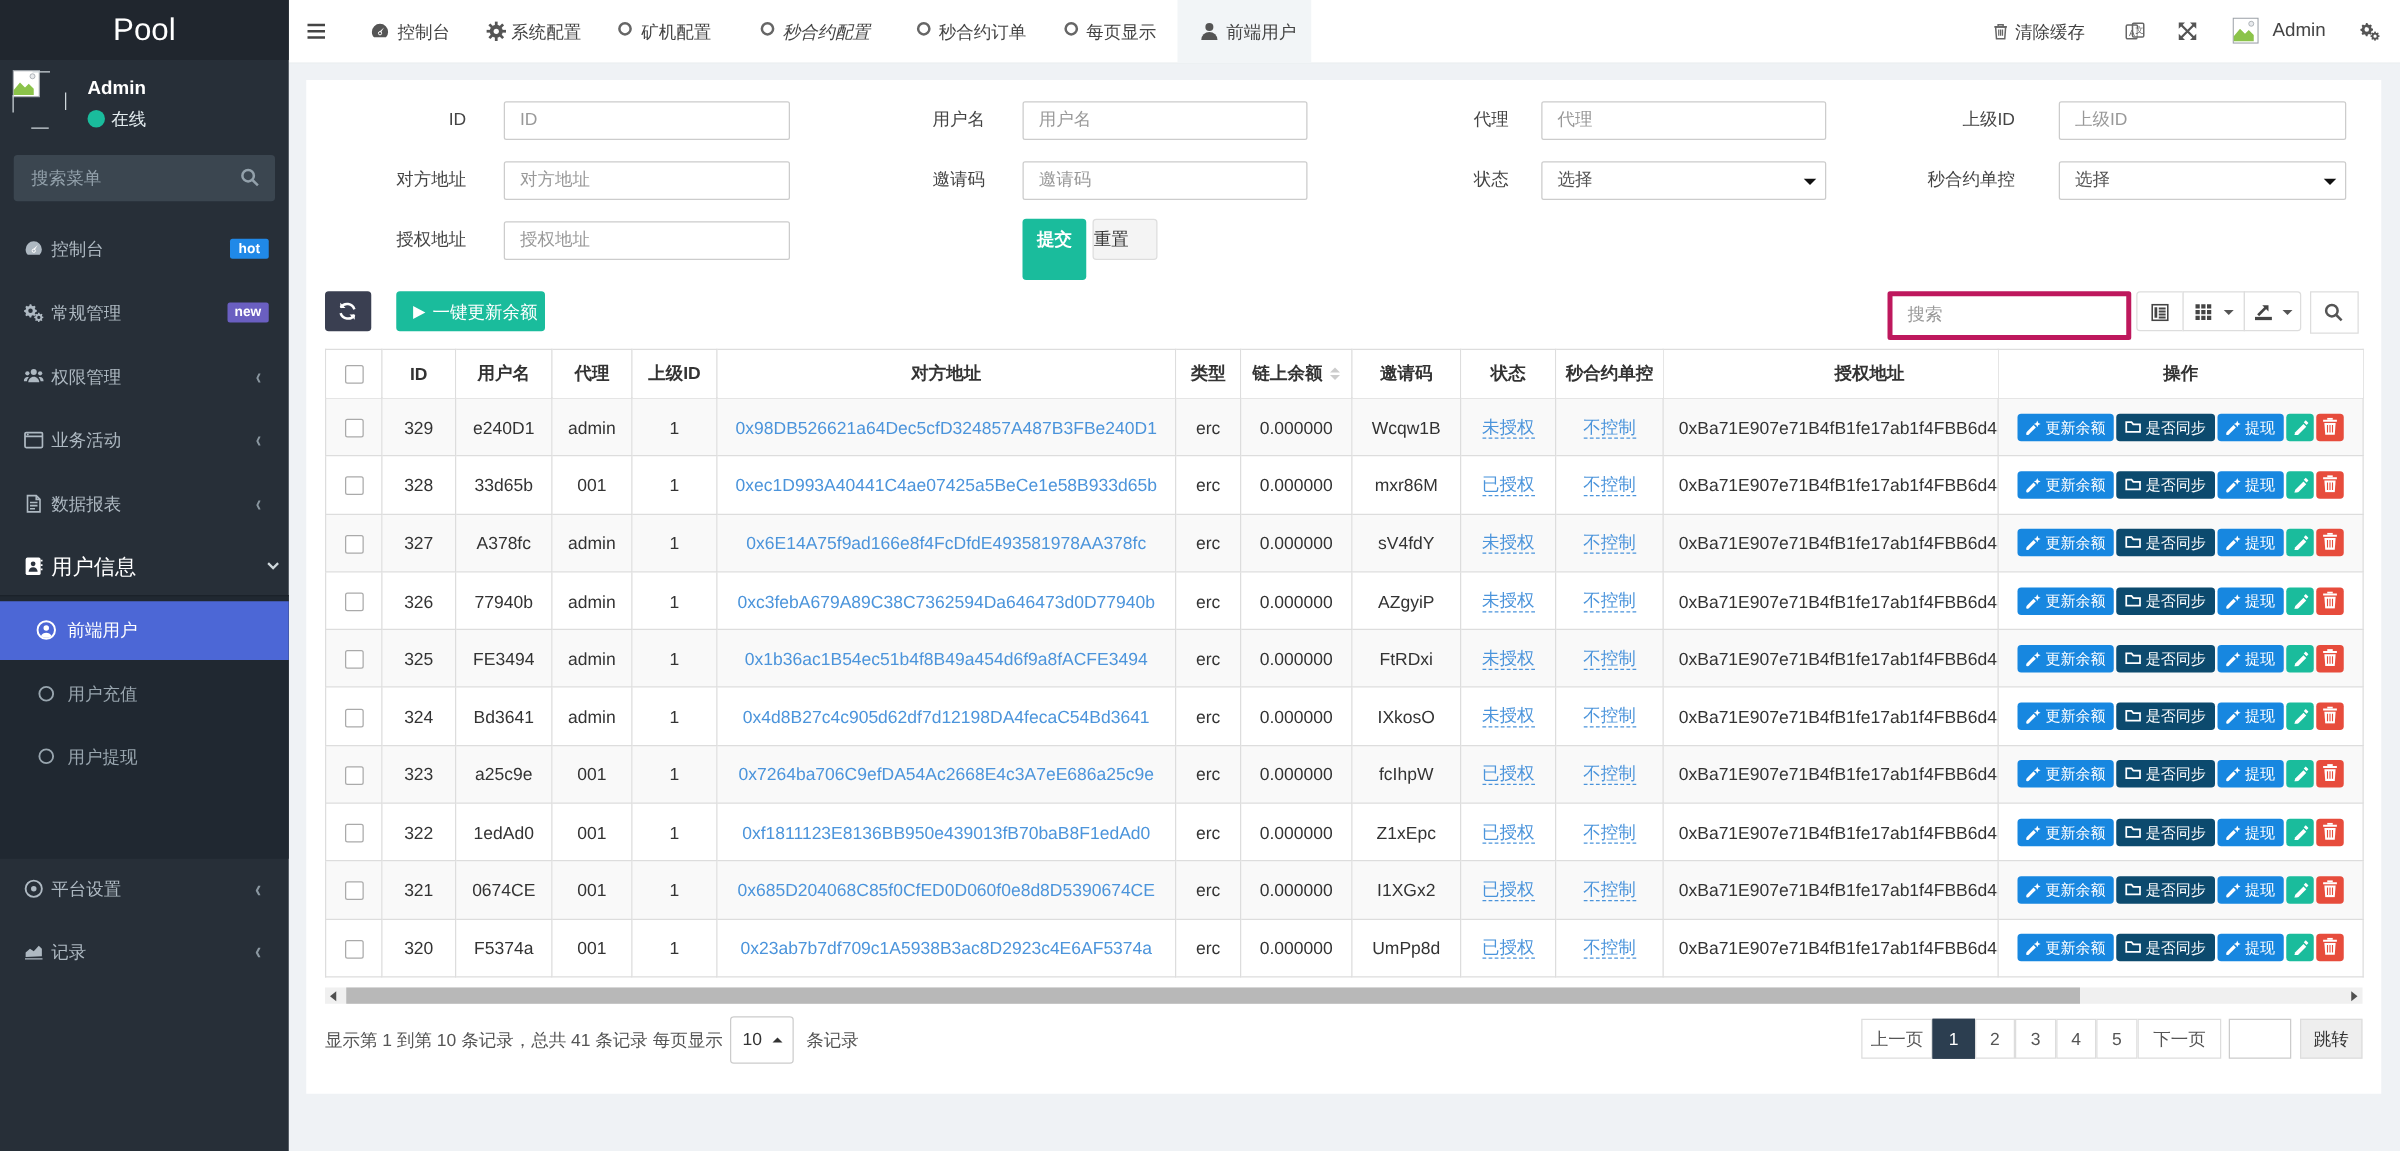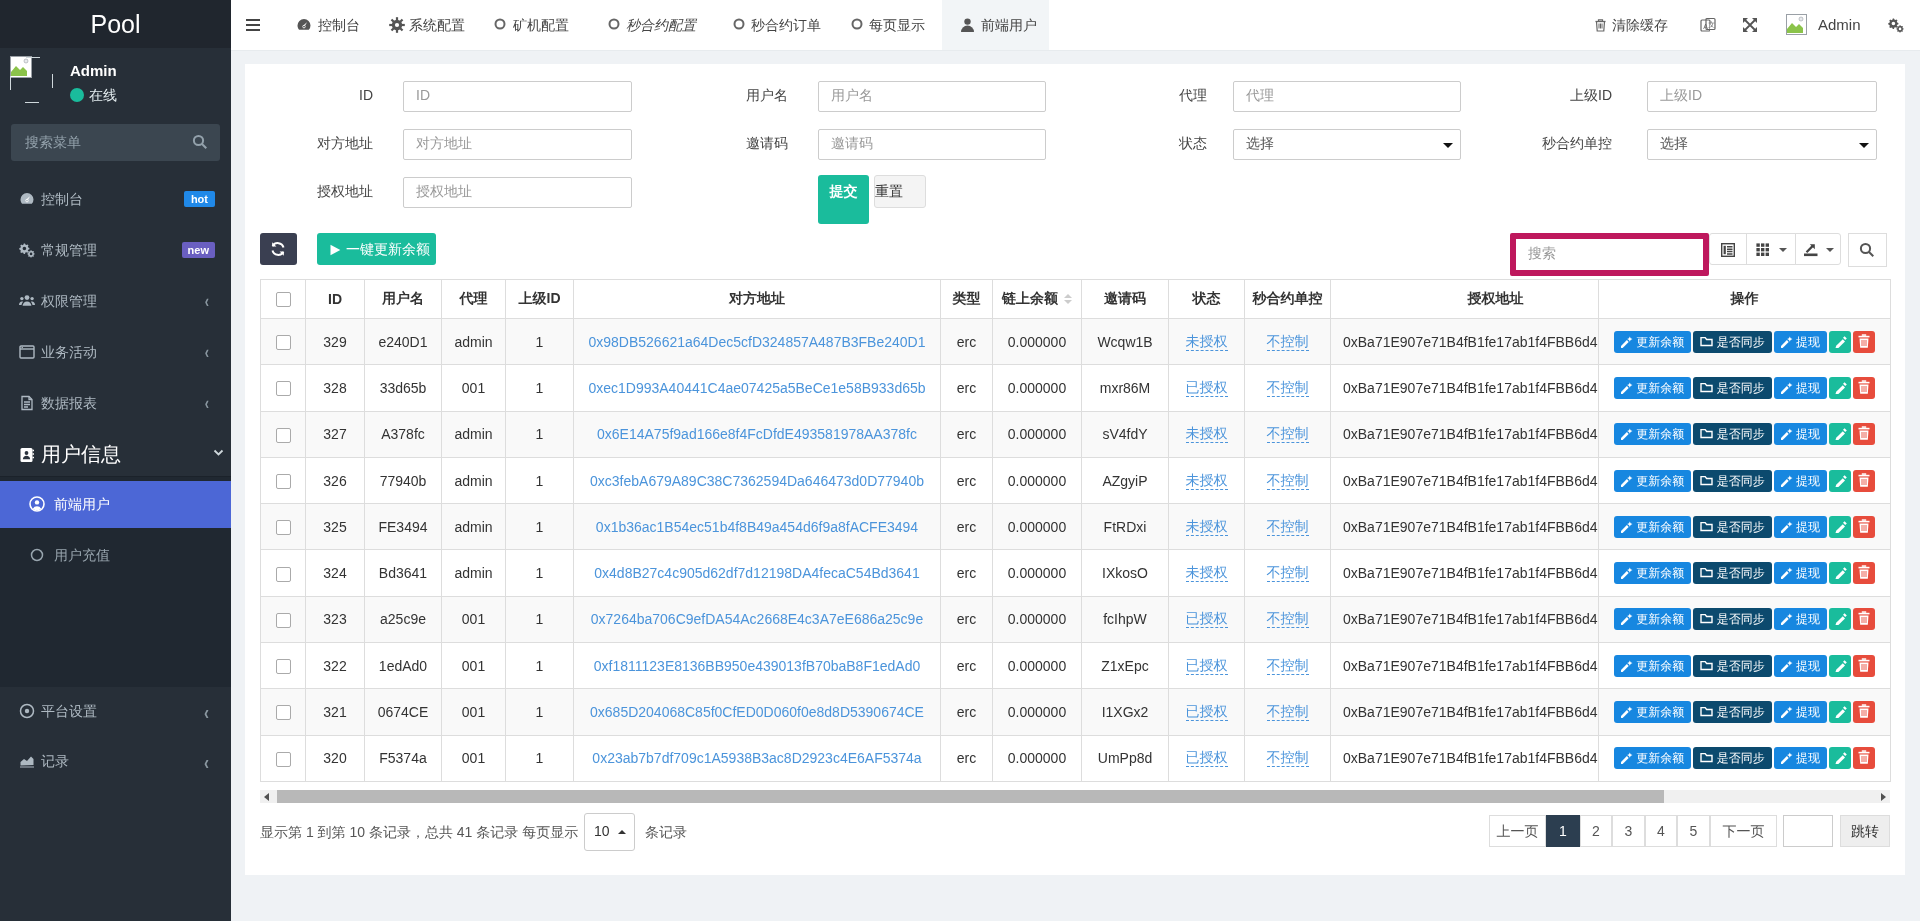--- a/index.html
+++ b/index.html
@@ -94,21 +94,21 @@
     <span style="position:absolute;left:19px;top:17px;"><svg width="16" height="16" viewBox="0 0 16 16" style="">
         <g fill="none" stroke="#aeb9c2" stroke-width="1.3">
           <path d="M3 1.5h7l3 3v10H3z"></path>
           <path d="M10 1.5v3h3"></path>
           <path d="M5 7h6M5 9.5h6M5 12h4"></path>
         </g>
       </svg></span>
     <span style="position:absolute;left:41px;top:0;line-height:50px;">数据报表</span>
     <span style="position:absolute;right:22px;top:17px;color:#8a97a0;font-size:13px;font-weight:bold;transform:scaleY(1.4);">‹</span>
   </div>
-<div style="position:absolute;left:0px;top:429px;width:231px;height:47px;font-size:20px;z-index:6;padding-left:12px;">
+<div style="position:absolute;left:0px;top:429px;width:231px;height:47px;font-size:17px;z-index:6;padding-left:12px;">
     <span style="position:absolute;left:19px;top:16px;"><svg width="16" height="16" viewBox="0 0 16 16" style="">
         <rect x="1.5" y="1" width="12" height="14" rx="1.5" fill="#fff"></rect>
         <path d="M13.5 3.5h1.5M13.5 7h1.5M13.5 10.5h1.5" stroke="#fff" stroke-width="1.4"></path>
         <circle cx="7.5" cy="6" r="1.9" fill="#2b333e"></circle>
         <path d="M3.9 12.3c0-2 1.6-3.5 3.6-3.5s3.6 1.5 3.6 3.5z" fill="#2b333e"></path>
       </svg></span>
     <span style="position:absolute;left:41px;top:0;line-height:50px;color:#fff;">用户信息</span>
     <span style="position:absolute;right:19px;top:20px;line-height:0;"><svg width="11" height="7" viewBox="0 0 11 7" style="">
         <path d="M1.5 1.5l4 4 4-4" fill="none" stroke="#cfd8dc" stroke-width="1.8"></path>
       </svg></span>
@@ -120,20 +120,26 @@
           <circle cx="8" cy="6.4" r="2.2" fill="#fff"></circle>
           <path d="M3.8 12.7a4.8 4.8 0 0 1 8.4 0 7 7 0 0 1-8.4 0z" fill="#fff"></path>
         </svg></span>
       <span style="position:absolute;left:54px;top:0;line-height:47px;color:#fff;font-size:14px;">前端用户</span>
     </div>
     <div style="position:absolute;left:0px;top:53px;width:231px;height:50px;color:#98a5ae;font-size:14px;z-index:7;">
       <span style="position:absolute;left:30px;top:18px;"><svg width="14" height="14" viewBox="0 0 14 14" style="">
           <circle cx="7" cy="7" r="5.5" fill="none" stroke="#98a5ae" stroke-width="1.5"></circle>
         </svg></span>
       <span style="position:absolute;left:54px;top:0;line-height:50px;">用户充值</span>
+    </div>
+    <div style="position:absolute;left:0px;top:103px;width:231px;height:50px;color:#98a5ae;font-size:14px;z-index:7;">
+      <span style="position:absolute;left:30px;top:18px;"><svg width="14" height="14" viewBox="0 0 14 14" style="">
+          <circle cx="7" cy="7" r="5.5" fill="none" stroke="#98a5ae" stroke-width="1.5"></circle>
+        </svg></span>
+      <span style="position:absolute;left:54px;top:0;line-height:50px;">用户提现</span>
     </div>
   </div>
 <div style="position:absolute;left:0px;top:686px;width:231px;height:50px;color:#aeb9c2;font-size:14px;z-index:6;">
     <span style="position:absolute;left:19px;top:17px;"><svg width="16" height="16" viewBox="0 0 16 16" style="">
         <circle cx="8.0" cy="8.0" r="6.5" fill="none" stroke="#aeb9c2" stroke-width="1.5"></circle>
         <circle cx="8.0" cy="8.0" r="2.2" fill="#aeb9c2"></circle>
       </svg></span>
     <span style="position:absolute;left:41px;top:0;line-height:50px;">平台设置</span>
     <span style="position:absolute;right:22px;top:17px;color:#8a97a0;font-size:15px;font-weight:bold;transform:scaleY(1.3);">‹</span>
   </div>
@@ -258,21 +264,21 @@
         <path d="M2.2 1.2v4.2h4.2z" fill="#fff"></path>
         <path d="M13.8 14.8v-4.2H9.6z" fill="#fff"></path>
       </svg></span>
   </div>
 <div style="position:absolute;left:301px;top:233px;width:119px;height:32px;background:#1abc9c;border-radius:3px;color:#fff;font-size:14px;margin-left:16px;">
     <span style="position:absolute;left:12px;top:10px;"><svg width="12" height="12" viewBox="0 0 12 12" style="">
         <path d="M1.5 0.8l9.8 5.2-9.8 5.2z" fill="#fff"></path>
       </svg></span>
     <span style="position:absolute;left:29px;top:0;line-height:32px;">一键更新余额</span>
   </div>
-<div style="position:absolute;left:1510px;top:233px;width:187px;height:31px;background:#fff;border:6px solid #be185d;border-radius:2px;color:#999;font-size:14px;line-height:29px;"><span style="margin-left:12px;">搜索</span></div>
+<div style="position:absolute;left:1510px;top:233px;width:187px;height:31px;background:#fff;border:4px solid #be185d;border-radius:2px;color:#999;font-size:14px;line-height:29px;"><span style="margin-left:12px;">搜索</span></div>
 <div style="position:absolute;left:1709px;top:233px;width:38px;height:32px;background:#fff;border:1px solid #ddd;color:#666;border-radius:3px 0 0 3px;box-sizing:border-box;">
     <span style="position:absolute;left:11px;top:9px;line-height:0;"><svg width="14" height="14" viewBox="0 0 14 14" style="">
         <rect x="0.7" y="0.7" width="12.6" height="12.6" fill="none" stroke="#444" stroke-width="1.4"></rect>
         <rect x="2.6" y="2.8" width="2.2" height="8.4" fill="#444"></rect>
         <path d="M6 3.8h5.5M6 6.2h5.5M6 8.6h5.5M6 11h5.5" stroke="#444" stroke-width="1.5"></path>
       </svg></span>
   </div>
 <div style="position:absolute;left:1746px;top:233px;width:50px;height:32px;background:#fff;border:1px solid #ddd;color:#666;box-sizing:border-box;">
     <span style="position:absolute;left:9px;top:9px;line-height:0;"><svg width="14" height="14" viewBox="0 0 14 14" style="">
         <rect x="0.4" y="0.4" width="3.4" height="3.4" fill="#444"></rect>

